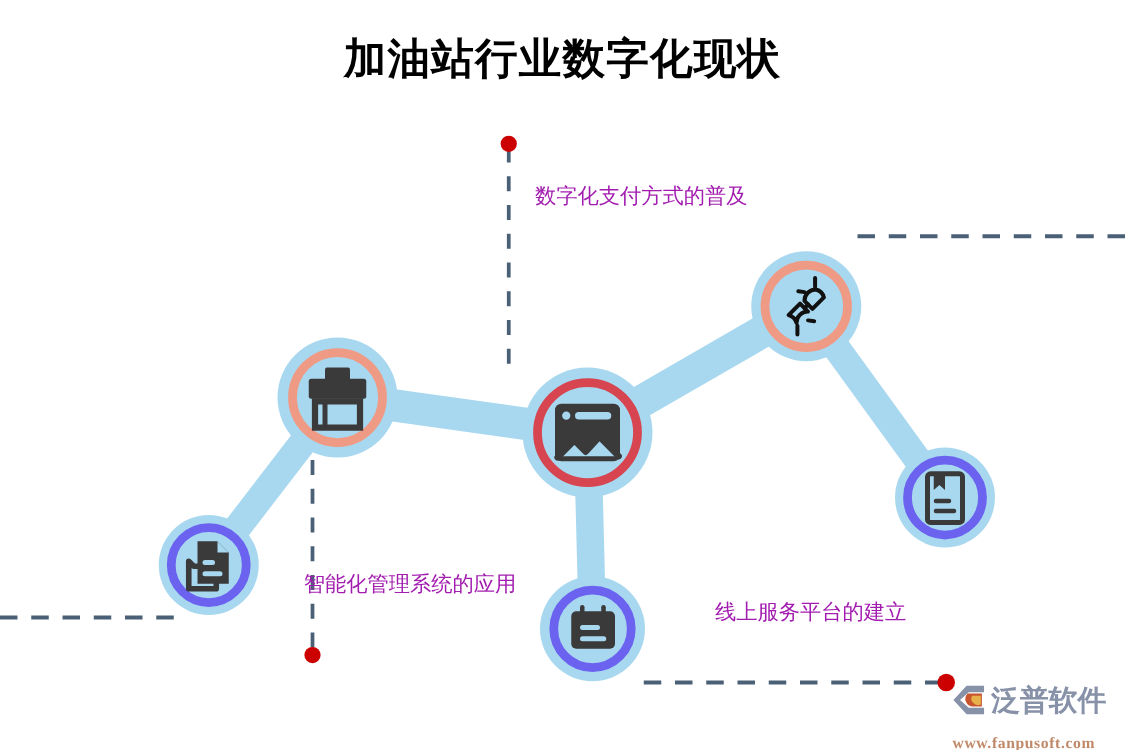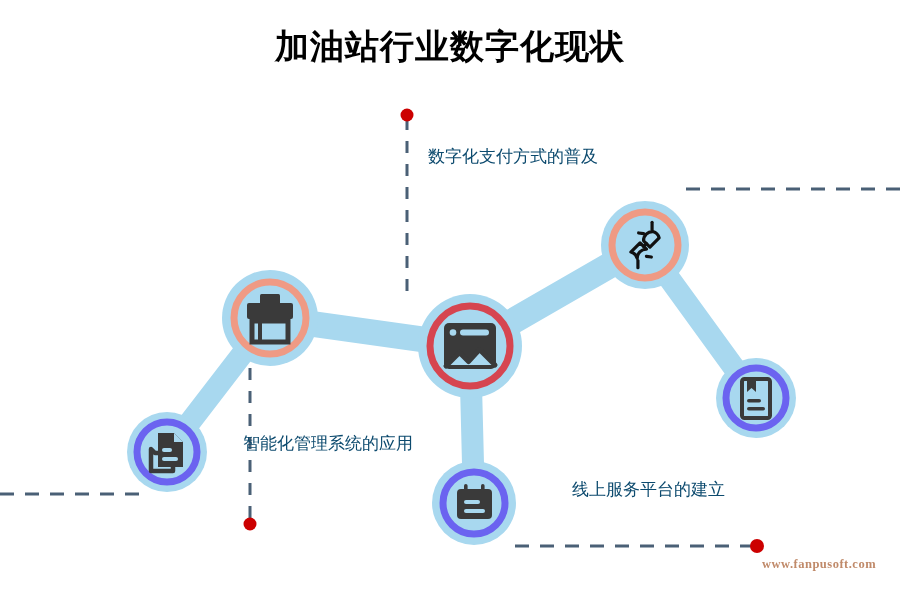--- a/index.html
+++ b/index.html
@@ -35,27 +35,27 @@
     text-align: center;
     font-size: 34px;
     font-weight: bold;
     color: #000000;
     letter-spacing: 1px;
     font-family: "DejaVu Sans", "Liberation Sans", sans-serif;
   }
   .node-label {
     position: absolute;
     font-size: 17px;
-    color: #0c4a6e;
+    color: #a21caf;
     white-space: nowrap;
     font-family: "DejaVu Sans", "Liberation Sans", sans-serif;
     text-align: right;
   }
   #label-0 { left: 428px; top: 145px; }
-  #label-1 { left: 243px; top: 432px; }
+  #label-1 { left: 243px; top: 456px; }
   #label-2 { left: 572px; top: 478px; }
 
   .watermark {
     position: absolute;
     left: 760px;
     top: 545px;
     width: 135px;
     height: 48px;
   }
   .wm-row {
@@ -191,16 +191,24 @@
       </g>
     </g>
 
   </svg>
 
   <div class="node-label" id="label-0">数字化支付方式的普及</div>
   <div class="node-label" id="label-1">智能化管理系统的应用</div>
   <div class="node-label" id="label-2">线上服务平台的建立</div>
 
   <div class="watermark">
+    <div class="wm-row">
+      <svg class="wm-mark" viewBox="0 0 34 32">
+        <path d="M3 16 L15 3 L31 3 L31 9 L17 9 L9 16 L17 23 L31 23 L31 29 L15 29 Z" fill="#8791a8"></path>
+        <path d="M16 10 L29 10 L29 22 L21 22 A7 7 0 0 1 16 10 Z" fill="#c9552e"></path>
+        <path d="M20 12 L28 12 L28 20 A6 6 0 0 1 20 12 Z" fill="#e8b04a"></path>
+      </svg>
+      <div class="wm-name">泛普软件</div>
+    </div>
     <div class="wm-url">www.fanpusoft.com</div>
   </div>
 
 </div>
 
 </body></html>

